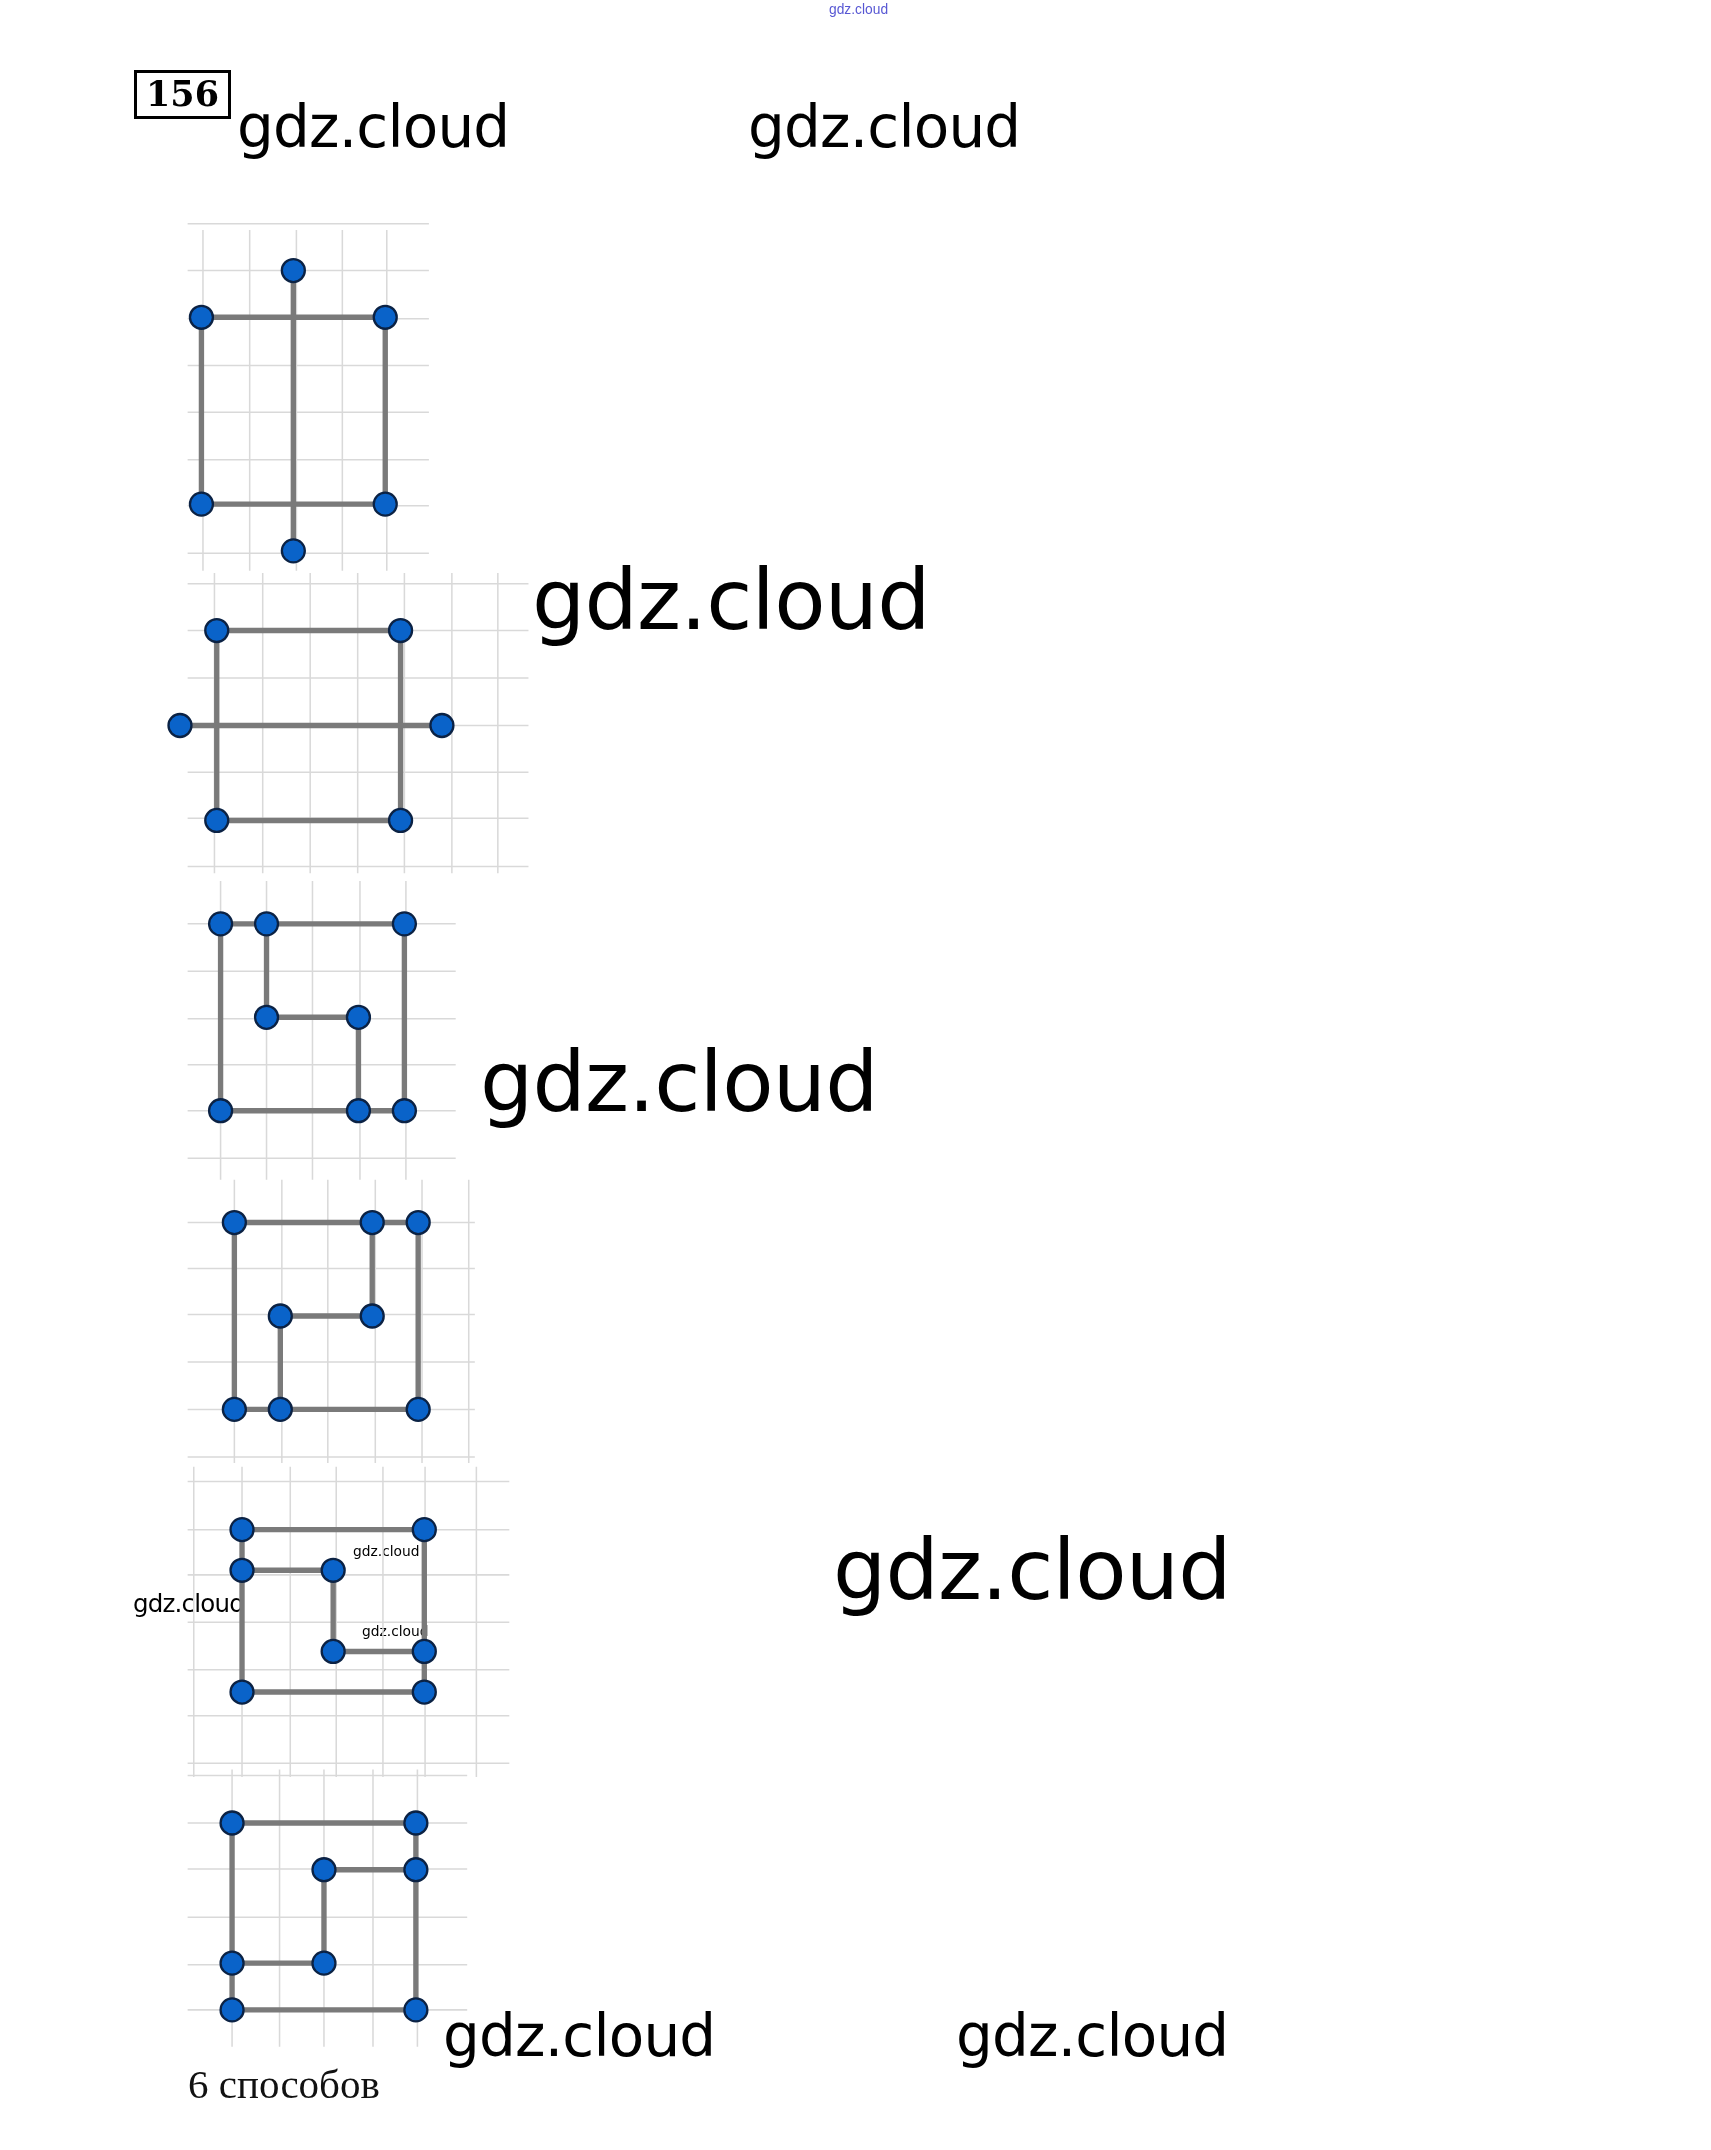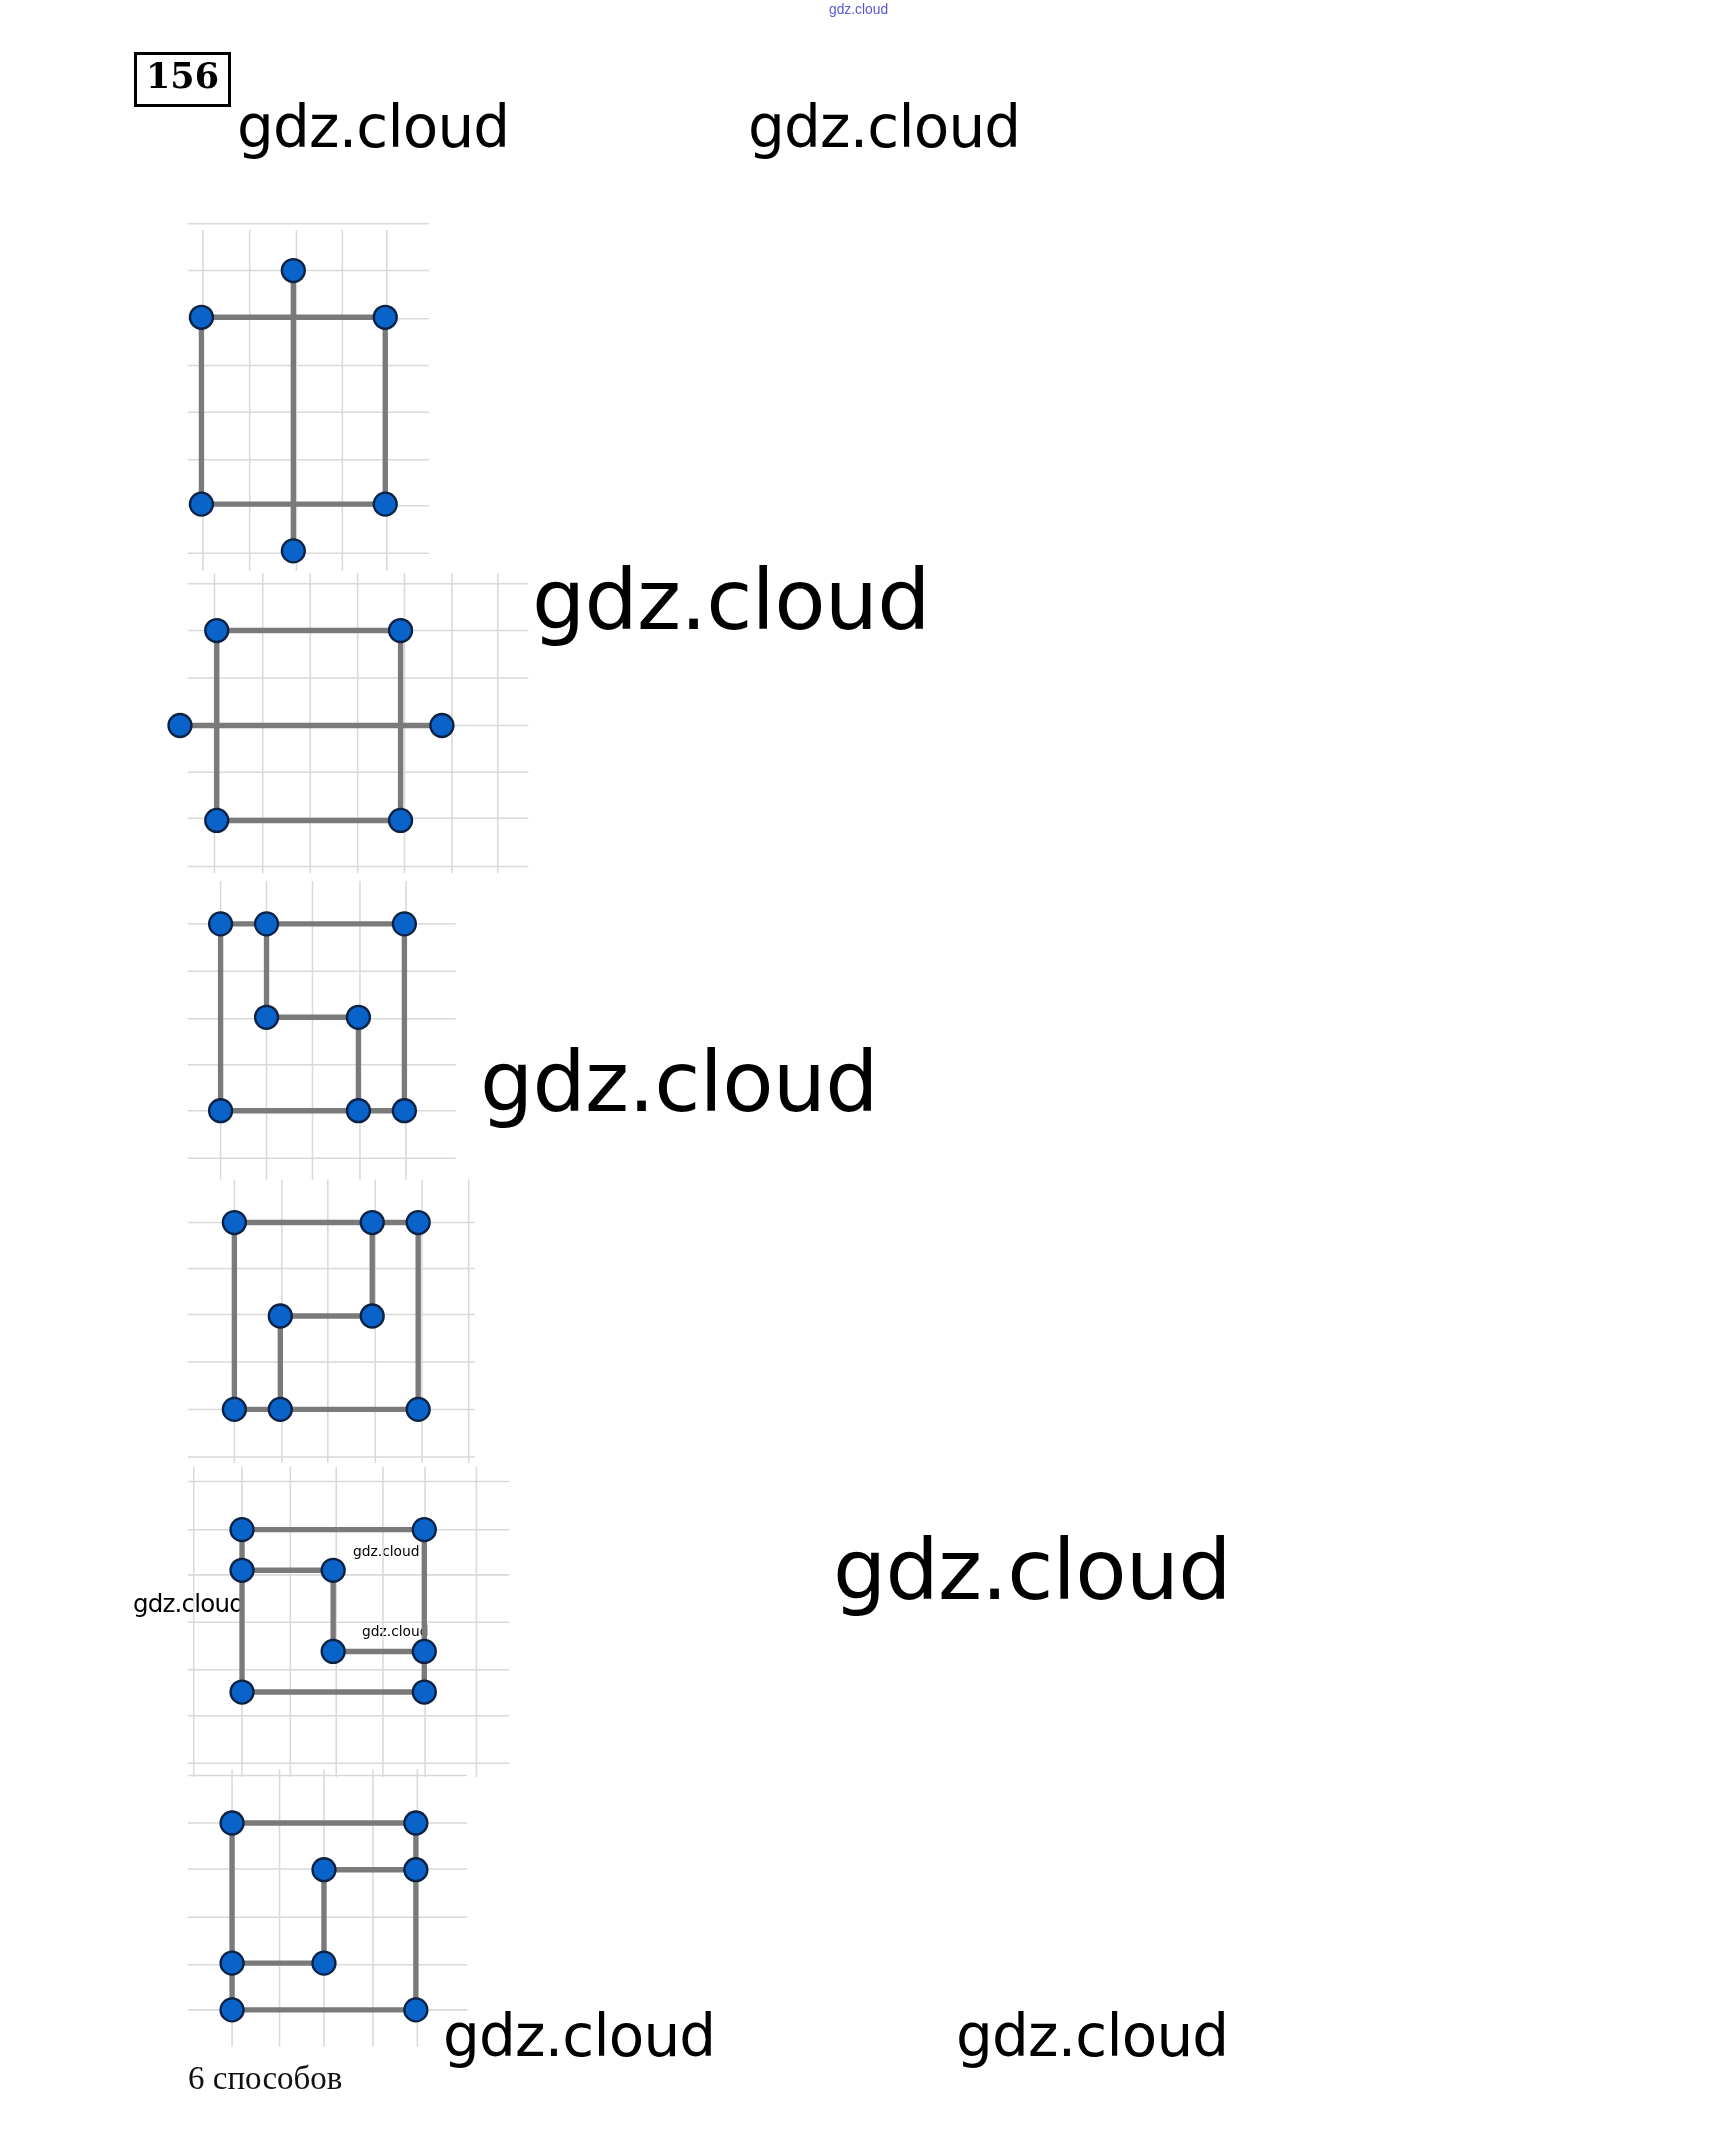--- a/index.html
+++ b/index.html
@@ -1,22 +1,22 @@
 <!DOCTYPE html>
 <html style="font-size:12.3px"><head>
 <meta charset="utf-8">
 <style>
   html, body { margin:0; padding:0; background:#ffffff; }
   body { width:1711px; height:2151px; position:relative; overflow:hidden; }
   .abs { position:absolute; white-space:nowrap;text-align:right; }
   .wm { font-family:"DejaVu Sans", sans-serif; color:#000; line-height:1; letter-spacing:-0.8px; }
   .wm-top { font-family:"Liberation Sans", sans-serif; color:#3a3acc; font-size:13.8px; left:829px; top:1.5px; opacity:0.85; }
-  .num-box { left:134px; top:52px; width:97px; height:55px; border:3.8px solid #000; box-sizing:border-box;
+  .num-box { left:134px; top:70px; width:97px; height:49px; border:3.8px solid #000; box-sizing:border-box;
     font-family:"DejaVu Serif", serif; font-weight:bold; font-size:35px; line-height:41px; text-align:center; }
-  .answer { font-family:"Liberation Serif", serif; font-size:33px; left:188px; top:2060px; color:#111; }
+  .answer { font-family:"Liberation Serif", serif; font-size:41px; left:188px; top:2060px; color:#111; }
   svg.fig { position:absolute; left:0; top:0; }
 </style>
 </head>
 <body>
 
 <div class="abs wm-top">gdz.cloud</div>
 
 <div class="abs num-box">156</div>
 
 <div class="abs wm" style="left:237px;top:98px;font-size:58px;">gdz.cloud</div>

